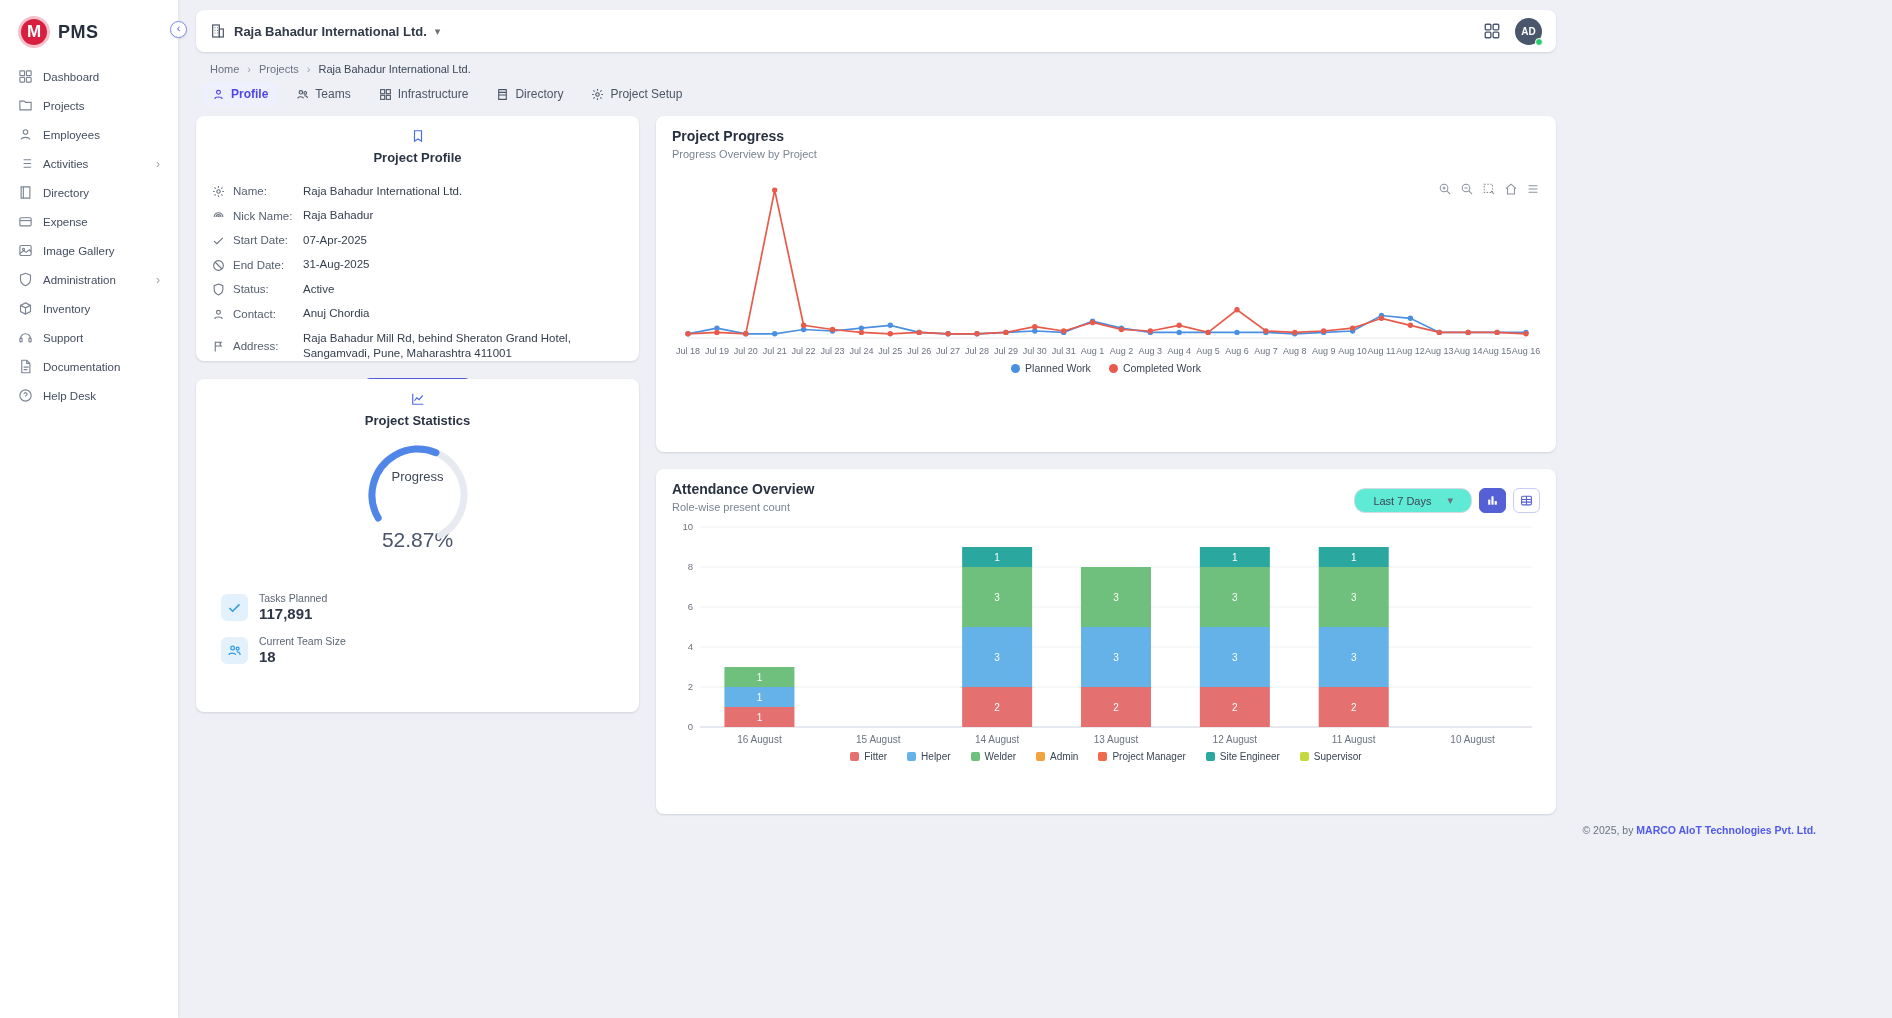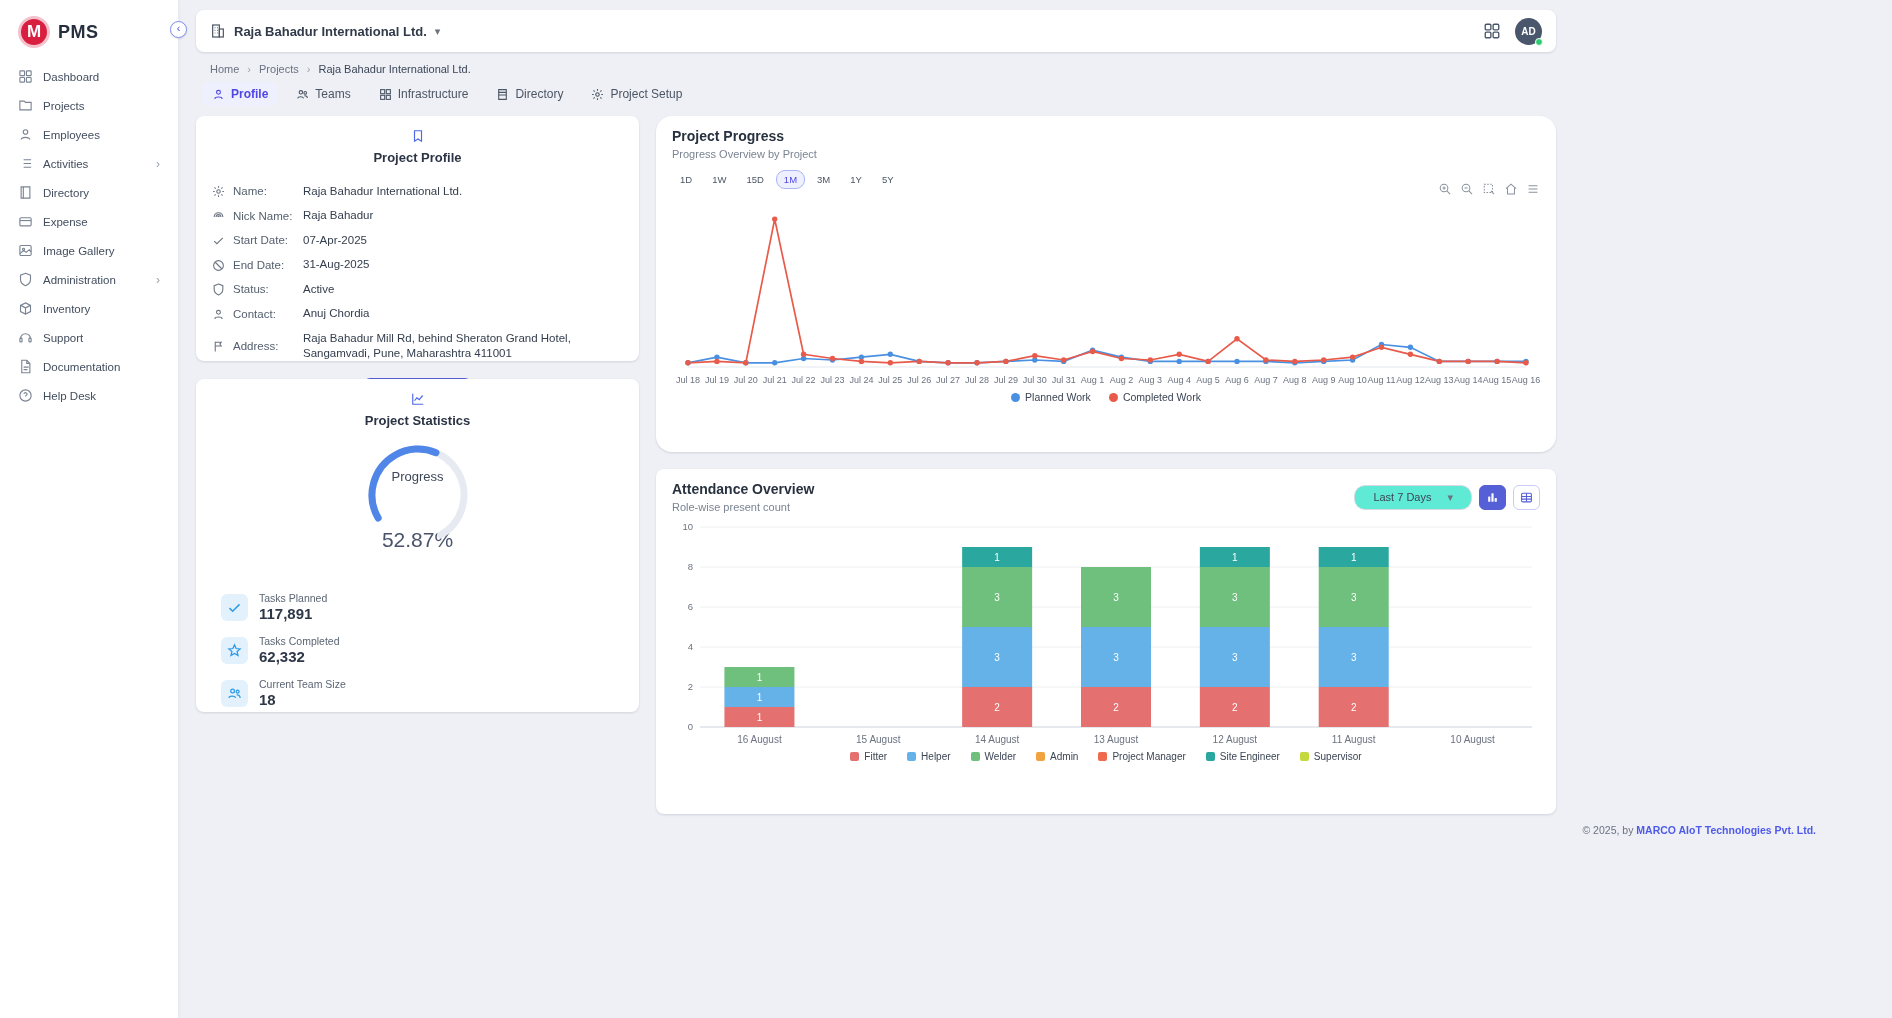--- a/index.html
+++ b/index.html
@@ -66,37 +66,37 @@
   .gauge-label { position:absolute; top:29px; width:100%; text-align:center; font-size:13px; color:#3d4758; }
   .gauge-value { text-align:center; font-size:21px; color:#49536a; margin-top:-22px; }
   .stat-list { margin-top:40px; padding-left:8px; }
   .stat-item { display:flex; align-items:center; gap:11px; margin-bottom:13px; }
   .stat-ic { width:27px; height:27px; border-radius:6px; background:#e3f1fd; color:#2f9be8; display:flex; align-items:center; justify-content:center; flex:0 0 27px; }
   .stat-ic svg { width:15px; height:15px; }
   .stat-label { font-size:10.5px; color:#5b6573; }
   .stat-value { font-size:15px; font-weight:bold; color:#2e3747; margin-top:1px; }
 
   
-  .progress-card { padding:12px 16px 10px 16px; height:336px; position:relative;border-radius:16px; }
+  .progress-card { padding:12px 16px 10px 16px; height:336px; position:relative; }
   .chart-title { font-size:14px; font-weight:bold; color:#28313f; }
   .chart-sub { font-size:11px; color:#7a8492; margin-top:4px; }
   .ranges { display:flex; align-items:center; gap:4px; margin-top:10px; }
   .range-pill { font-size:9.5px; color:#4b5563; padding:3px 7px; border-radius:9px; border:1px solid transparent; cursor:pointer; }
   .range-pill.active { color:#4f46e5; border-color:#aab4f5; background:#eef1fd; }
   .chart-toolbar { position:absolute; right:16px; top:66px; display:flex; gap:8px; color:#8a929d; }
   .chart-toolbar .tb { width:14px; height:14px; cursor:pointer; }
   .line-chart-box { height:196px; margin-top:4px; }
   .legend-row { display:flex; justify-content:center; gap:18px; font-size:10.5px; color:#3b4554; margin-top:2px; }
   .lg-item { display:flex; align-items:center; cursor:pointer; }
   .lg-mark { width:9px; height:9px; border-radius:2px; display:inline-block; margin-right:5px; }
   .lg-mark.round { border-radius:50%; }
 
   
   .attendance-card { margin-top:17px; padding:12px 16px 10px 16px; height:345px; }
-  .att-head { display:flex; justify-content:space-between; align-items:center; }
+  .att-head { display:flex; justify-content:space-between; align-items:flex-end; }
   .att-controls { display:flex; align-items:center; gap:7px; }
   .select-box { display:flex; align-items:center; gap:16px; border:1px solid #d5dae2; border-radius:11px; padding:5px 18px; font-size:11px; color:#3c4656; cursor:pointer; background:#5eead4; }
   .toggle-btn { width:27px; height:25px; border-radius:6px; display:flex; align-items:center; justify-content:center; cursor:pointer; border:1px solid #c9cdf4; background:#fff; color:#555fd6; }
   .toggle-btn.active { background:#555fd6; border-color:#555fd6; color:#fff; }
   .toggle-btn svg { width:13px; height:13px; }
   .bar-chart-box { height:232px; margin-top:4px; }
   .legend-row.small { font-size:10px; gap:20px; }
 
   .footer { width:1360px; text-align:right; padding:10px 200px 0 0; font-size:10.5px; color:#6b7280; }
   .footer .flink { color:#4f5ae8; font-weight:bold; cursor:pointer; }
@@ -375,59 +375,39 @@
                     </svg>
                   </div>
                 <div>
                   <div class="stat-label">Tasks Planned</div>
                   <div class="stat-value">117,891</div>
                 </div>
               </div>
               <div class="stat-item">
                 <div class="stat-ic">
                     <svg viewBox="0 0 24 24" fill="none" stroke="currentColor" stroke-width="2">
-                      <path d="M12 3l2.6 5.8 6.4.6-4.9 4.2 1.5 6.2L12 16.6 6.4 19.8l1.5-6.2L3 9.4l6.4-.6z"></path>
-                    </svg>
-                  </div>
-                <div>
-                  <div class="stat-label">Tasks Completed</div>
-                  <div class="stat-value">62,332</div>
-                </div>
-              </div>
-              <div class="stat-item">
-                <div class="stat-ic">
-                    <svg viewBox="0 0 24 24" fill="none" stroke="currentColor" stroke-width="2">
                       <circle cx="9" cy="8" r="3"></circle>
                       <path d="M3 19c.8-4 9.6-4 11 0"></path>
                       <circle cx="17" cy="9" r="2.3"></circle>
                       <path d="M15.5 14.5c3-.6 5.5 1 5.5 4.5"></path>
                     </svg>
                   </div>
                 <div>
                   <div class="stat-label">Current Team Size</div>
                   <div class="stat-value">18</div>
                 </div>
               </div>
             </div>
           </div>
         </div>
 
         <div class="col-right">
           <div class="card progress-card">
             <div class="chart-title">Project Progress</div>
             <div class="chart-sub">Progress Overview by Project</div>
-            <div class="ranges">
-              <span class="range-pill">1D</span>
-              <span class="range-pill">1W</span>
-              <span class="range-pill">15D</span>
-              <span class="range-pill active">1M</span>
-              <span class="range-pill">3M</span>
-              <span class="range-pill">1Y</span>
-              <span class="range-pill">5Y</span>
-            </div>
             <div class="chart-toolbar">
               <svg class="tb" viewBox="0 0 22 22" fill="none" stroke="currentColor" stroke-width="1.6">
                   <circle cx="9.5" cy="9.5" r="6"></circle>
                   <path d="M14 14l5 5M7 9.5h5M9.5 7v5"></path>
                 </svg>
               <svg class="tb" viewBox="0 0 22 22" fill="none" stroke="currentColor" stroke-width="1.6">
                   <circle cx="9.5" cy="9.5" r="6"></circle>
                   <path d="M14 14l5 5M7 9.5h5"></path>
                 </svg>
               <svg class="tb" viewBox="0 0 22 22" fill="none" stroke="currentColor" stroke-width="1.6">

